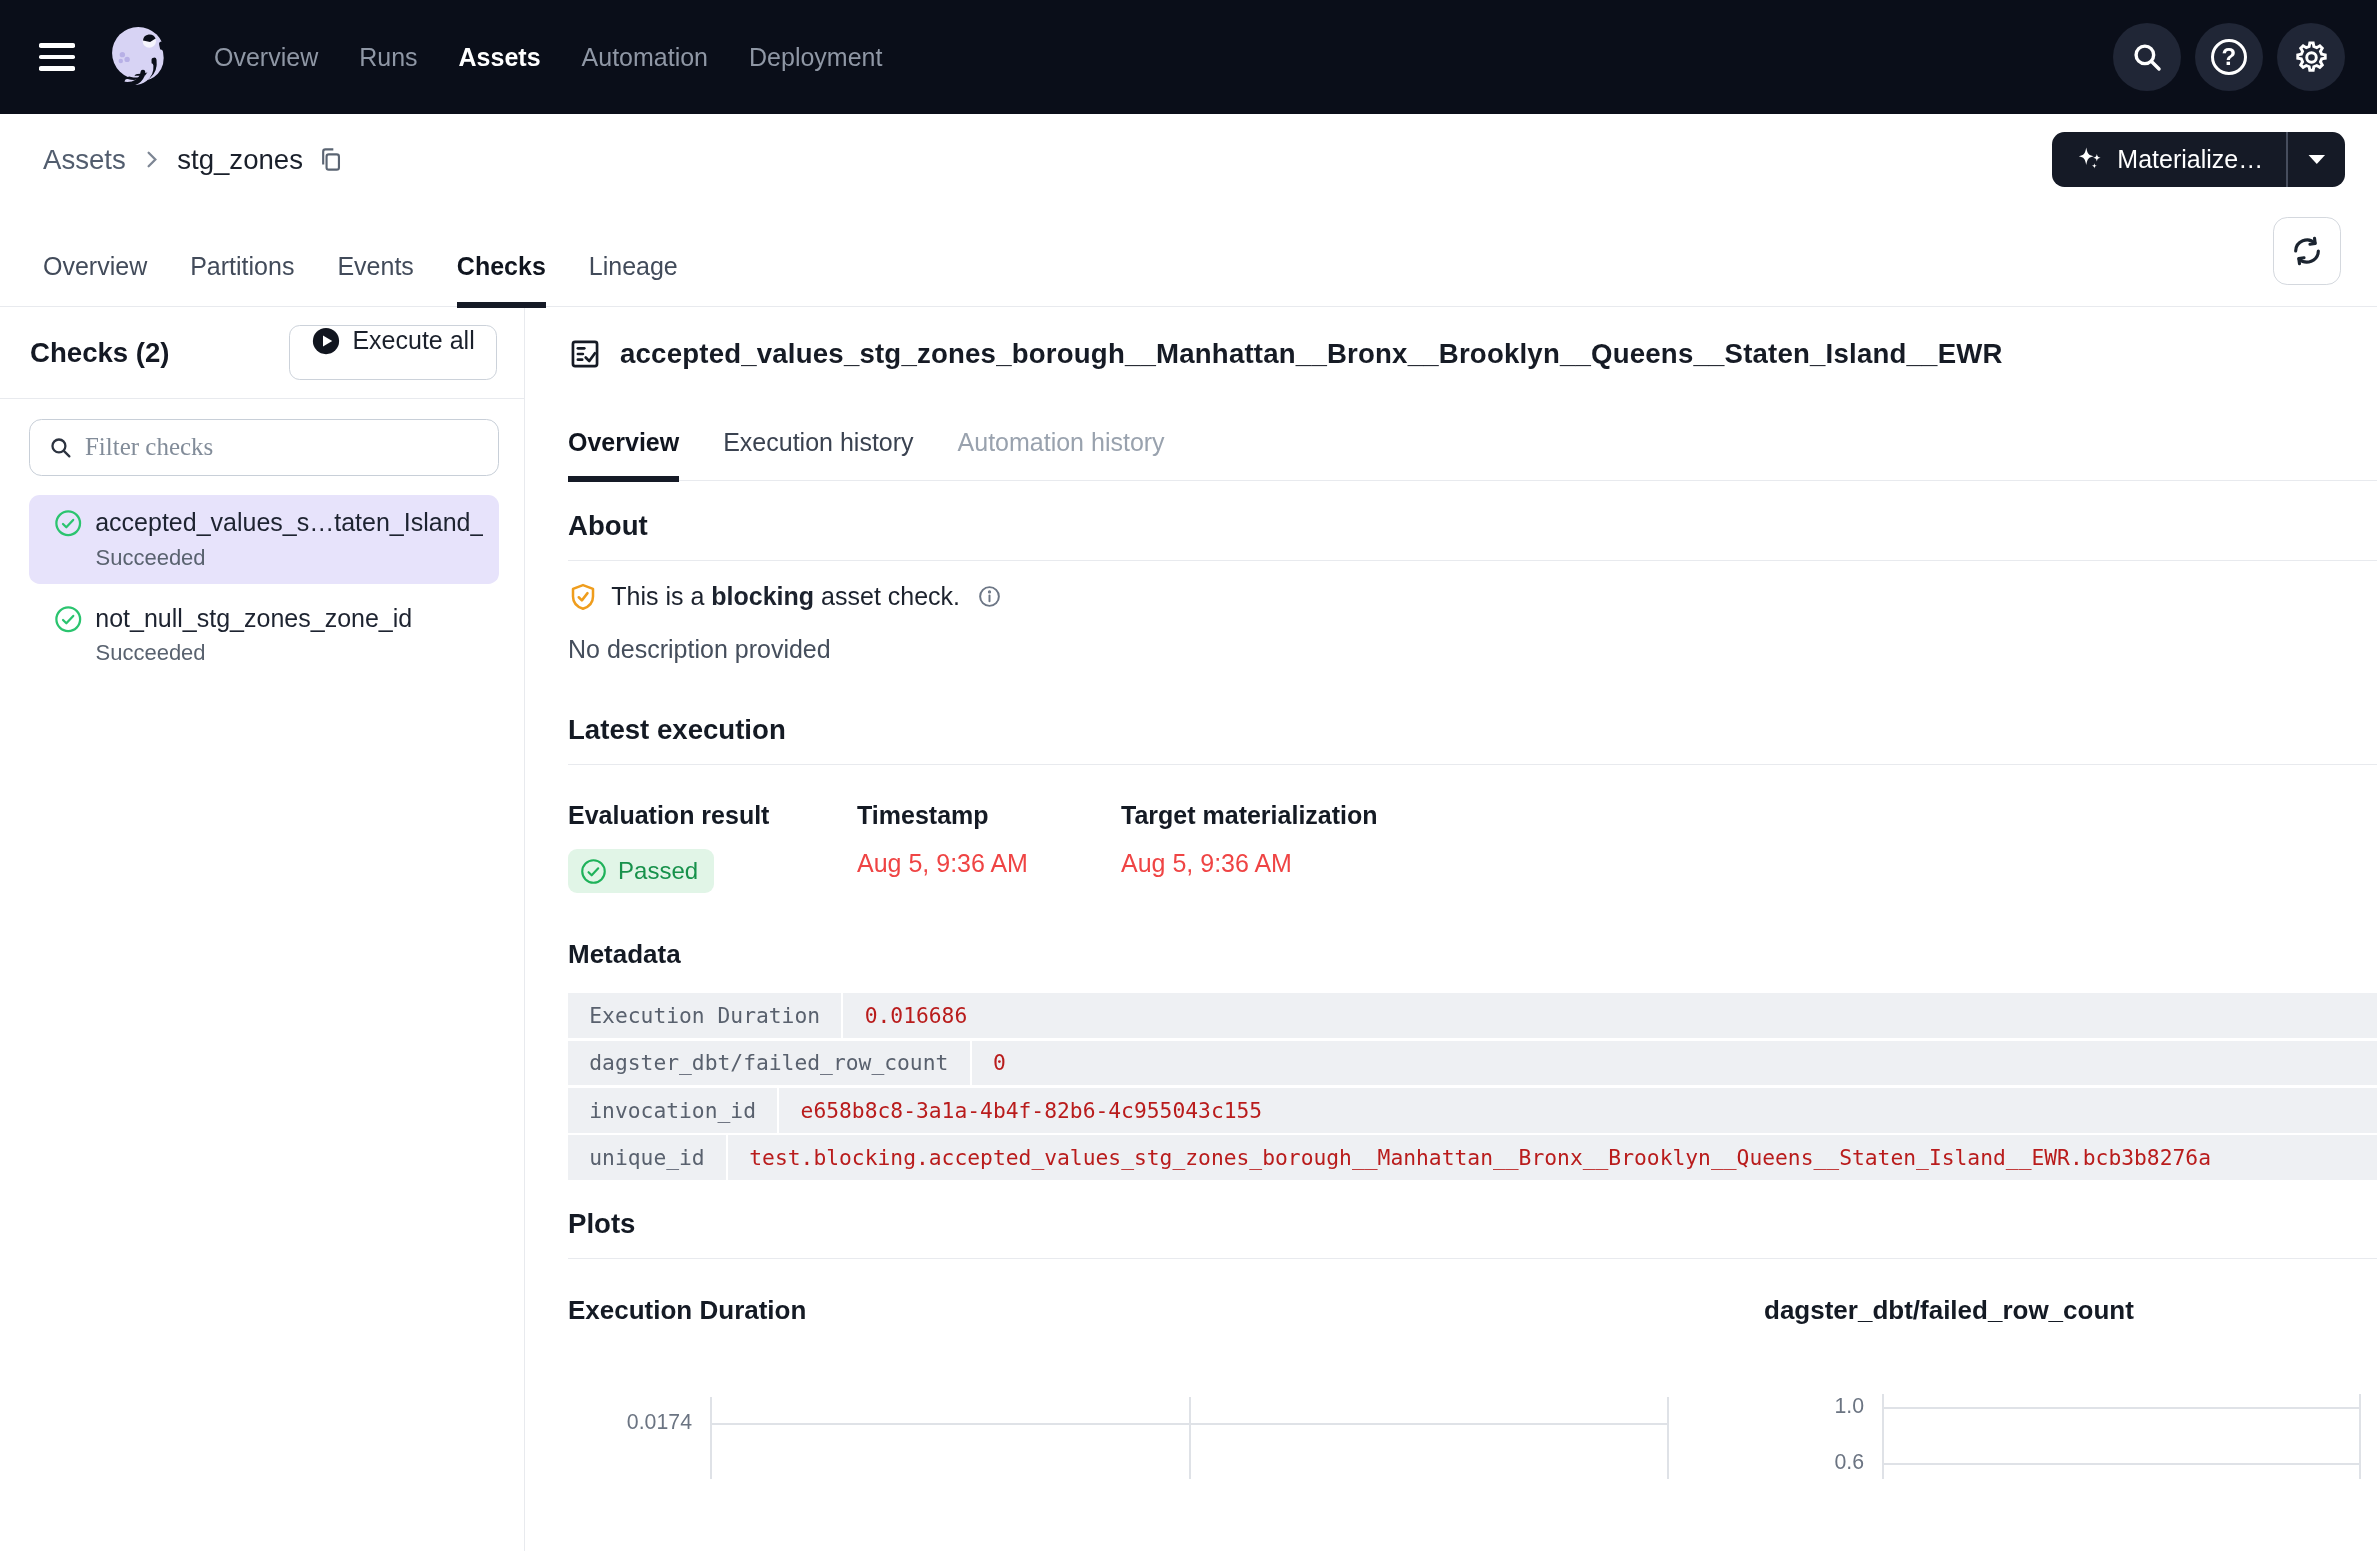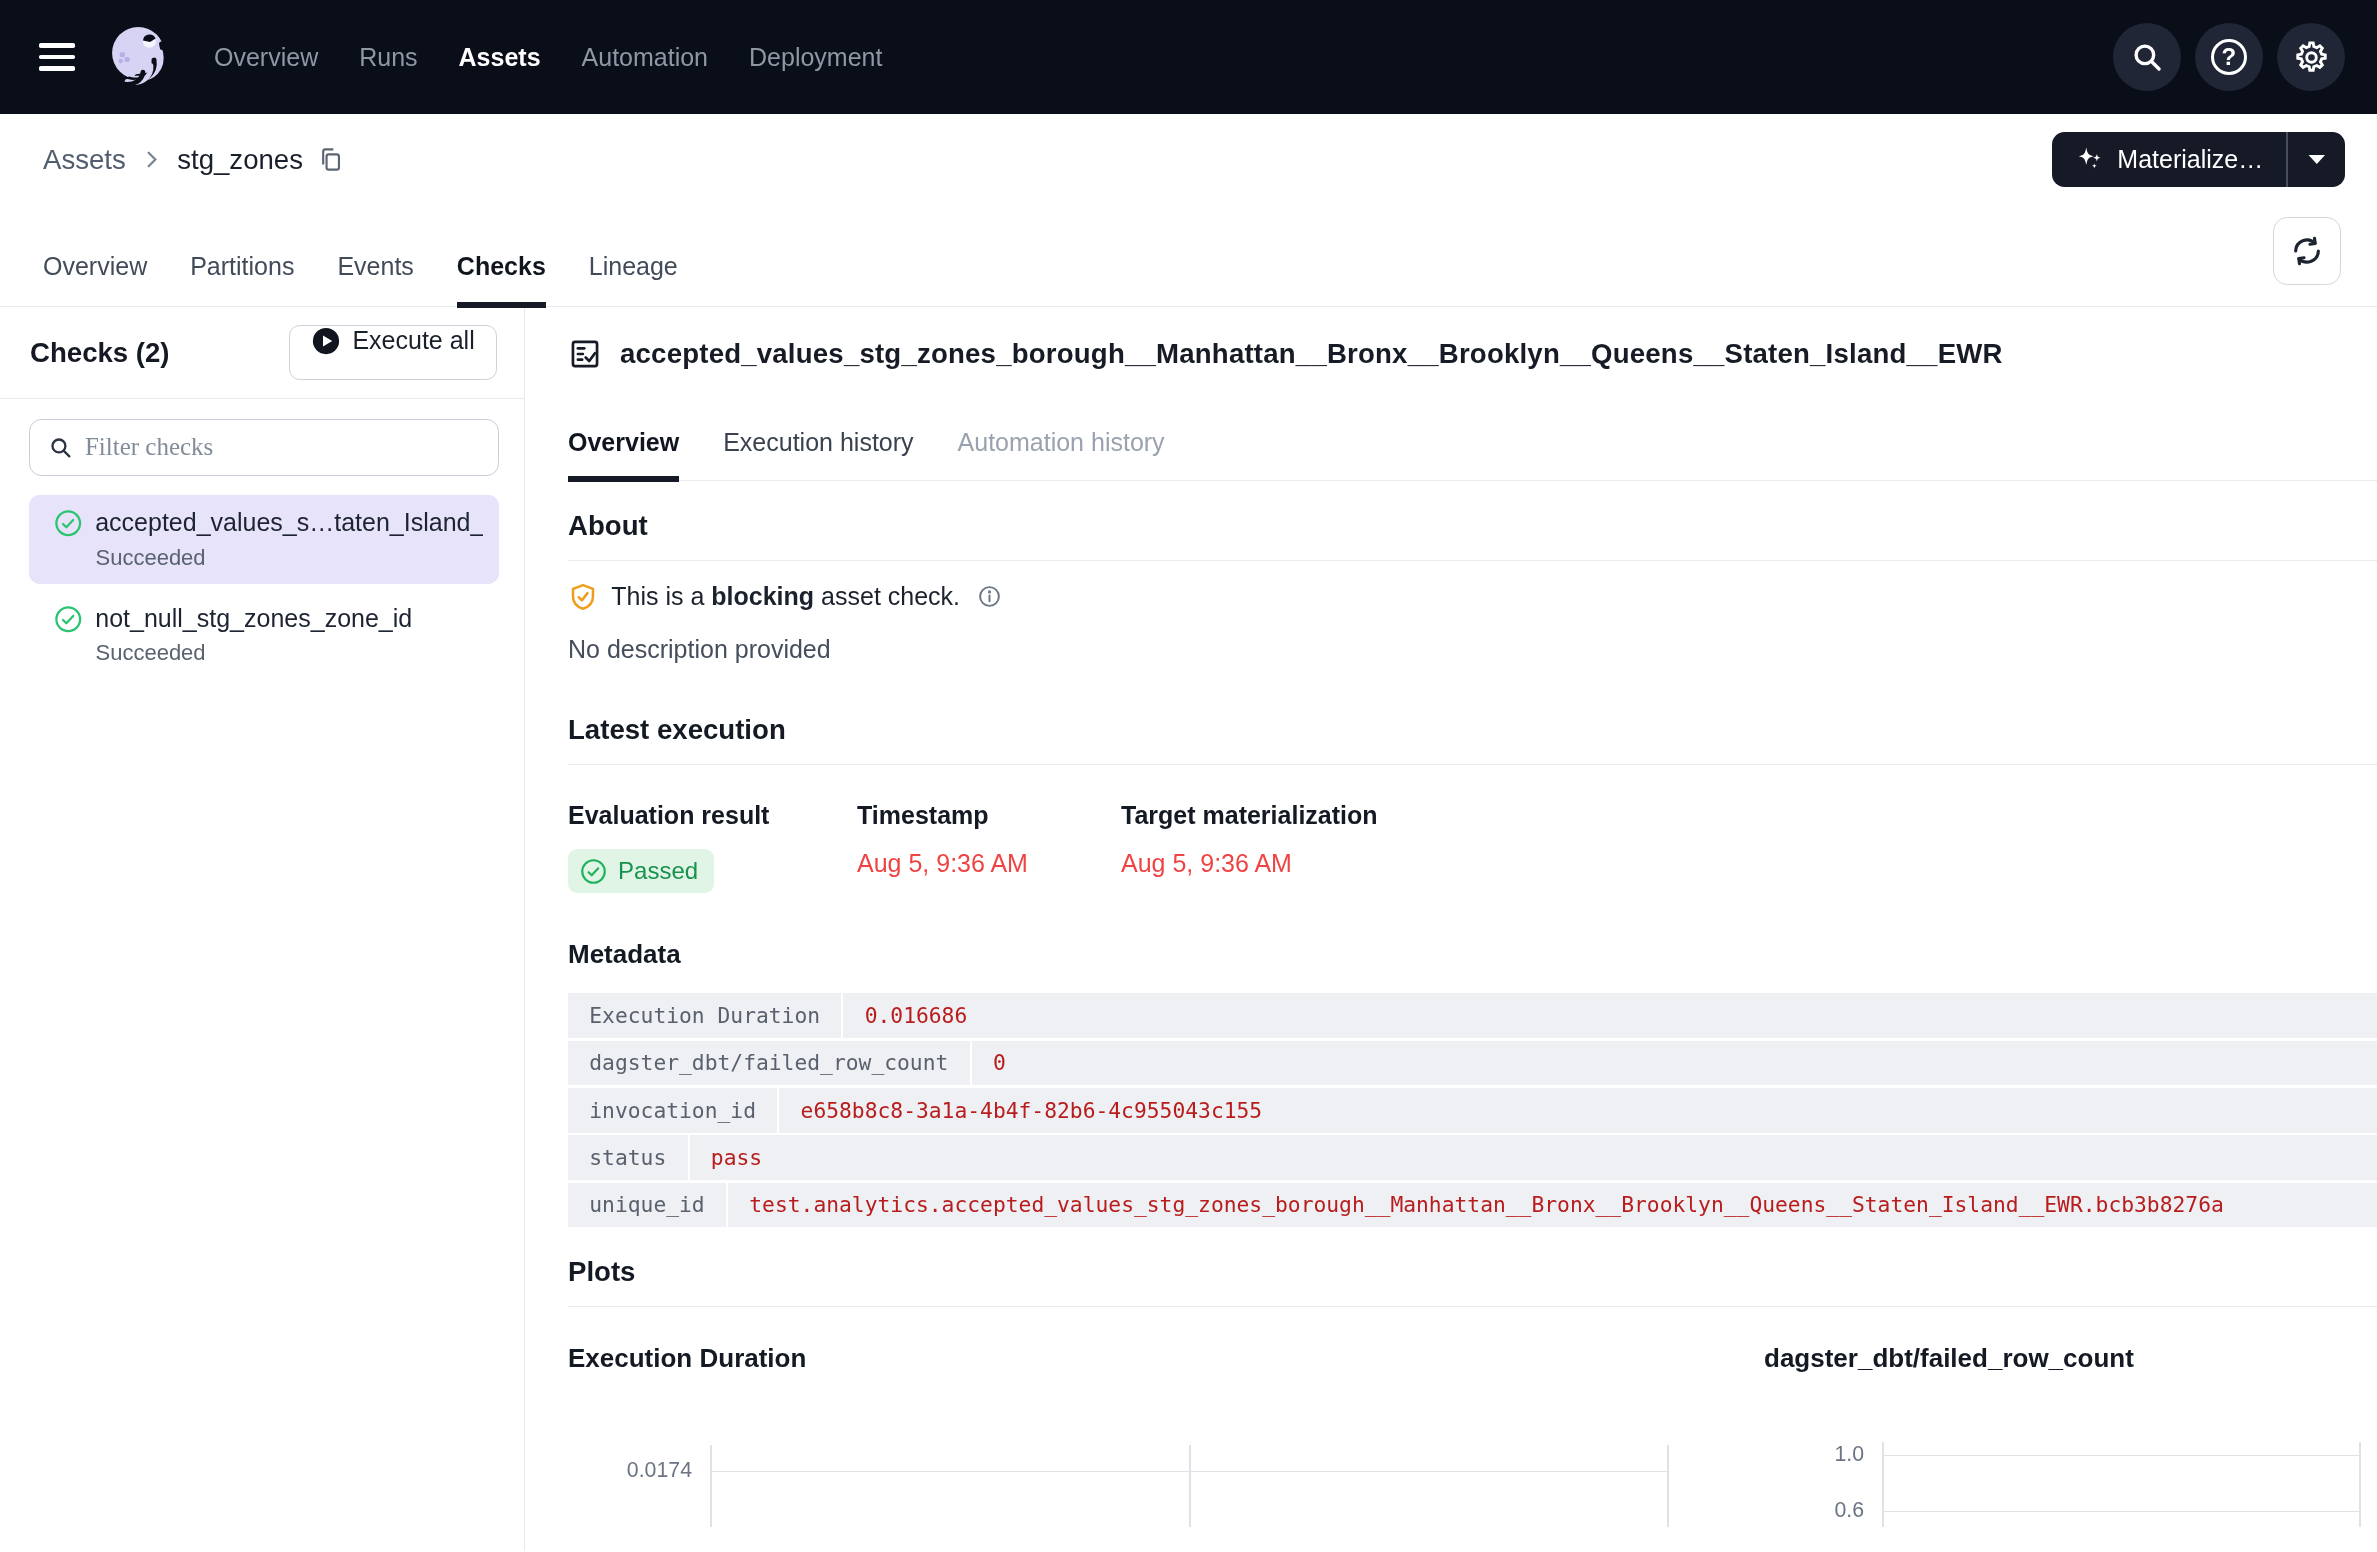--- a/index.html
+++ b/index.html
@@ -312,26 +312,22 @@
         </div>
       <div class="meta-row">
           <div class="meta-key">dagster_dbt/failed_row_count</div>
           <div class="meta-val">0</div>
         </div>
       <div class="meta-row">
           <div class="meta-key">invocation_id</div>
           <div class="meta-val">e658b8c8-3a1a-4b4f-82b6-4c955043c155</div>
         </div>
       <div class="meta-row">
-          <div class="meta-key">status</div>
-          <div class="meta-val">pass</div>
-        </div>
-      <div class="meta-row">
           <div class="meta-key">unique_id</div>
-          <div class="meta-val">test.analytics.accepted_values_stg_zones_borough__Manhattan__Bronx__Brooklyn__Queens__Staten_Island__EWR.bcb3b8276a</div>
+          <div class="meta-val">test.blocking.accepted_values_stg_zones_borough__Manhattan__Bronx__Brooklyn__Queens__Staten_Island__EWR.bcb3b8276a</div>
         </div>
     </div>
 
     <h2 class="section plots-h">Plots</h2>
     <hr class="rule">
 
     <div class="charts">
 
       <div class="chart-title" style="left:0;">Execution Duration</div>
       <div class="tick" style="left:32px; width:92px; top:151px;">0.0174</div>

